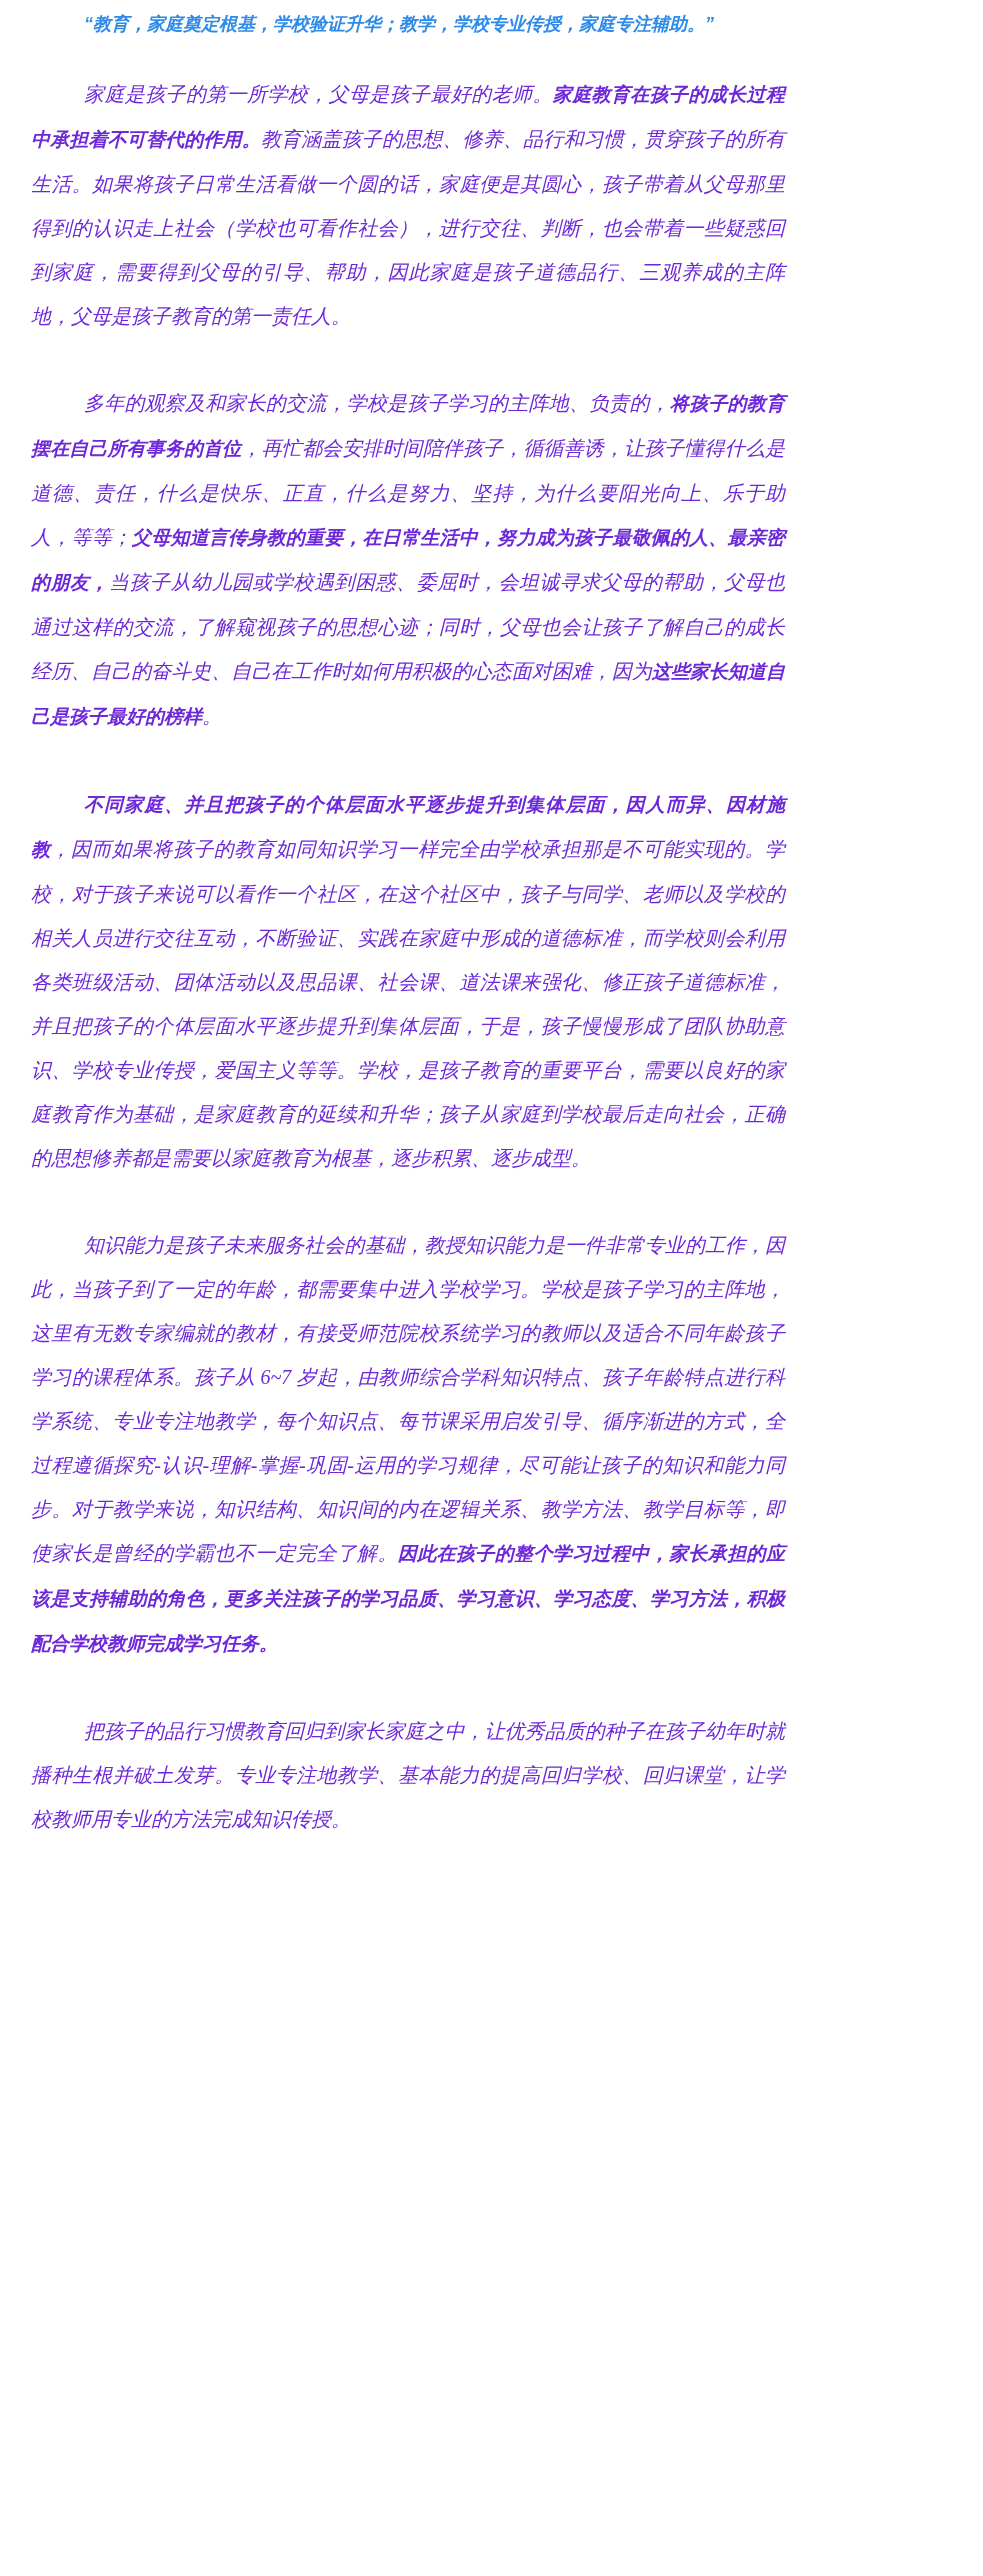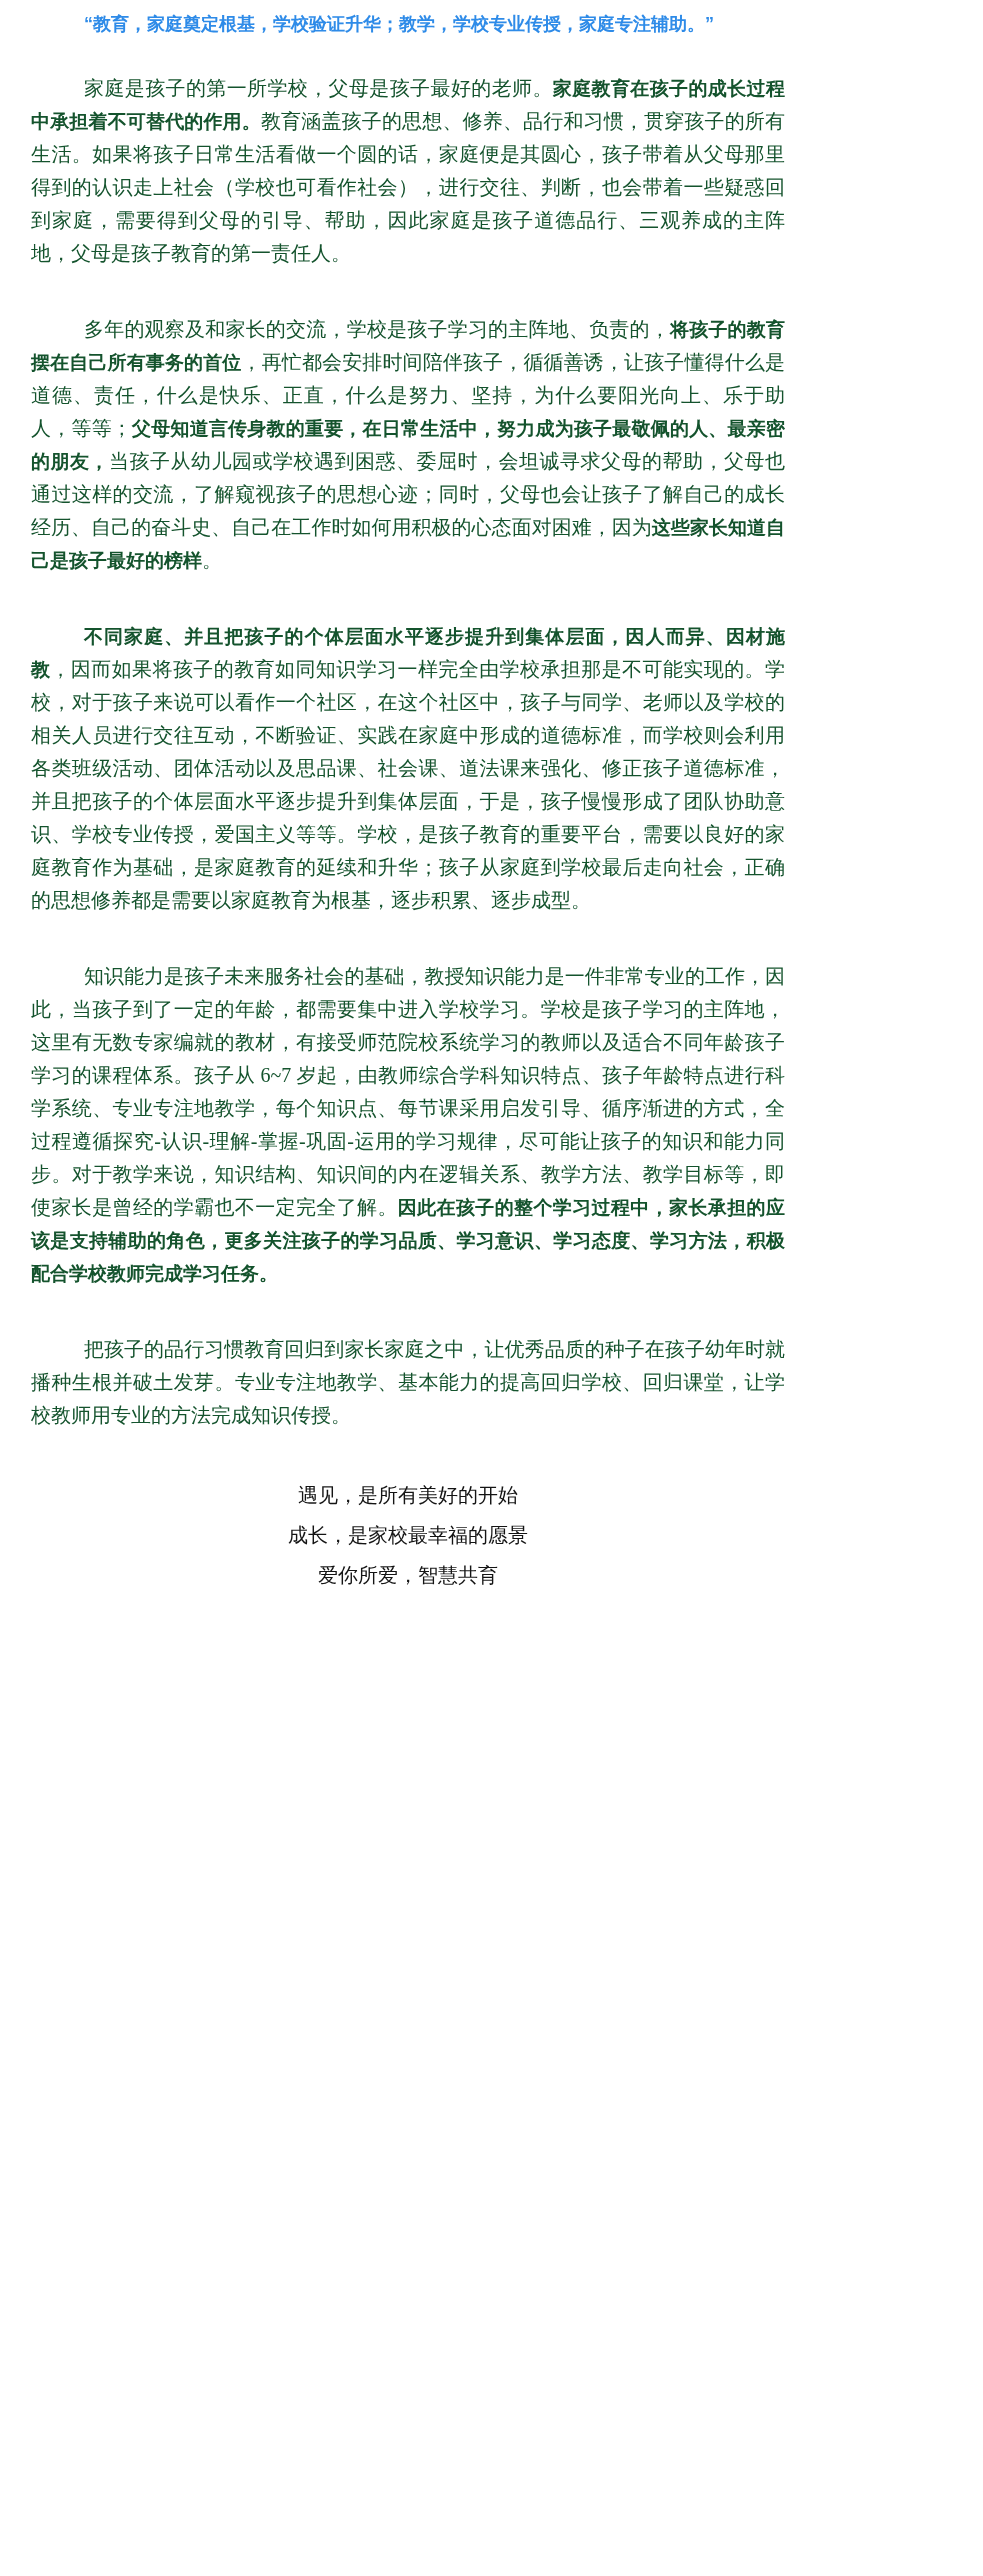--- a/index.html
+++ b/index.html
@@ -12,39 +12,40 @@
     min-height: 2576px;
     font-family: "Liberation Serif", "DejaVu Serif", serif;
     color: #141414;
   }
   .page {
     width: 816px;
     min-height: 2576px;
     background: #ffffff;
     box-sizing: border-box;
     padding: 11.6px 31px 0 31px;
+    font-style: italic;
   }
   .header-quote {
     font-family: "Liberation Sans", "DejaVu Sans", sans-serif;
     font-weight: bold;
     font-size: 18px;
     line-height: 25px;
     text-indent: 53px;
     margin: 0 0 0 0;
   }
   .article {
     margin-top: 35px;
   }
   .article p {
     font-size: 20px;
-    line-height: 33px;
+    line-height: 44px;
     text-align: justify;
     text-indent: 53px;
     margin: 0 0 43px 0;
-    color: #14532d;
+    color: #6d28d9;
   }
   .article p b {
     font-weight: bold;
     font-family: "Liberation Sans", "DejaVu Sans", sans-serif;
     font-size: 19px;
   }
   .closing {
     margin-top: 5px;
     text-align: center;
   }
@@ -62,20 +63,15 @@
   <p class="header-quote" style="color: rgb(46, 139, 232);">“教育，家庭奠定根基，学校验证升华；教学，学校专业传授，家庭专注辅助。”</p>
 
   <div class="article">
       <p><span>家庭是孩子的第一所学校，父母是孩子最好的老师。</span><b>家庭教育在孩子的成长过程中承担着不可替代的作用。</b><span>教育涵盖孩子的思想、修养、品行和习惯，贯穿孩子的所有生活。如果将孩子日常生活看做一个圆的话，家庭便是其圆心，孩子带着从父母那里得到的认识走上社会（学校也可看作社会），进行交往、判断，也会带着一些疑惑回到家庭，需要得到父母的引导、帮助，因此家庭是孩子道德品行、三观养成的主阵地，父母是孩子教育的第一责任人。</span></p>
       <p><span>多年的观察及和家长的交流，学校是孩子学习的主阵地、负责的，</span><b>将孩子的教育摆在自己所有事务的首位</b><span>，再忙都会安排时间陪伴孩子，循循善诱，让孩子懂得什么是道德、责任，什么是快乐、正直，什么是努力、坚持，为什么要阳光向上、乐于助人，等等；</span><b>父母知道言传身教的重要，在日常生活中，努力成为孩子最敬佩的人、最亲密的朋友，</b><span>当孩子从幼儿园或学校遇到困惑、委屈时，会坦诚寻求父母的帮助，父母也通过这样的交流，了解窥视孩子的思想心迹；同时，父母也会让孩子了解自己的成长经历、自己的奋斗史、自己在工作时如何用积极的心态面对困难，因为</span><b>这些家长知道自己是孩子最好的榜样</b><span>。</span></p>
       <p><b>不同家庭、并且把孩子的个体层面水平逐步提升到集体层面，因人而异、因材施教</b><span>，因而如果将孩子的教育如同知识学习一样完全由学校承担那是不可能实现的。学校，对于孩子来说可以看作一个社区，在这个社区中，孩子与同学、老师以及学校的相关人员进行交往互动，不断验证、实践在家庭中形成的道德标准，而学校则会利用各类班级活动、团体活动以及思品课、社会课、道法课来强化、修正孩子道德标准，并且把孩子的个体层面水平逐步提升到集体层面，于是，孩子慢慢形成了团队协助意识、学校专业传授，爱国主义等等。学校，是孩子教育的重要平台，需要以良好的家庭教育作为基础，是家庭教育的延续和升华；孩子从家庭到学校最后走向社会，正确的思想修养都是需要以家庭教育为根基，逐步积累、逐步成型。</span></p>
       <p><span>知识能力是孩子未来服务社会的基础，教授知识能力是一件非常专业的工作，因此，当孩子到了一定的年龄，都需要集中进入学校学习。学校是孩子学习的主阵地，这里有无数专家编就的教材，有接受师范院校系统学习的教师以及适合不同年龄孩子学习的课程体系。孩子从 6~7 岁起，由教师综合学科知识特点、孩子年龄特点进行科学系统、专业专注地教学，每个知识点、每节课采用启发引导、循序渐进的方式，全过程遵循探究-认识-理解-掌握-巩固-运用的学习规律，尽可能让孩子的知识和能力同步。对于教学来说，知识结构、知识间的内在逻辑关系、教学方法、教学目标等，即使家长是曾经的学霸也不一定完全了解。</span><b>因此在孩子的整个学习过程中，家长承担的应该是支持辅助的角色，更多关注孩子的学习品质、学习意识、学习态度、学习方法，积极配合学校教师完成学习任务。</b></p>
       <p><span>把孩子的品行习惯教育回归到家长家庭之中，让优秀品质的种子在孩子幼年时就播种生根并破土发芽。专业专注地教学、基本能力的提高回归学校、回归课堂，让学校教师用专业的方法完成知识传授。</span></p>
     </div>
 
-  <div class="closing">
-      <div class="closing-line">遇见，是所有美好的开始</div>
-      <div class="closing-line">成长，是家校最幸福的愿景</div>
-      <div class="closing-line">爱你所爱，智慧共育</div>
-    </div>
 
 </div>
 
 
 </body></html>

